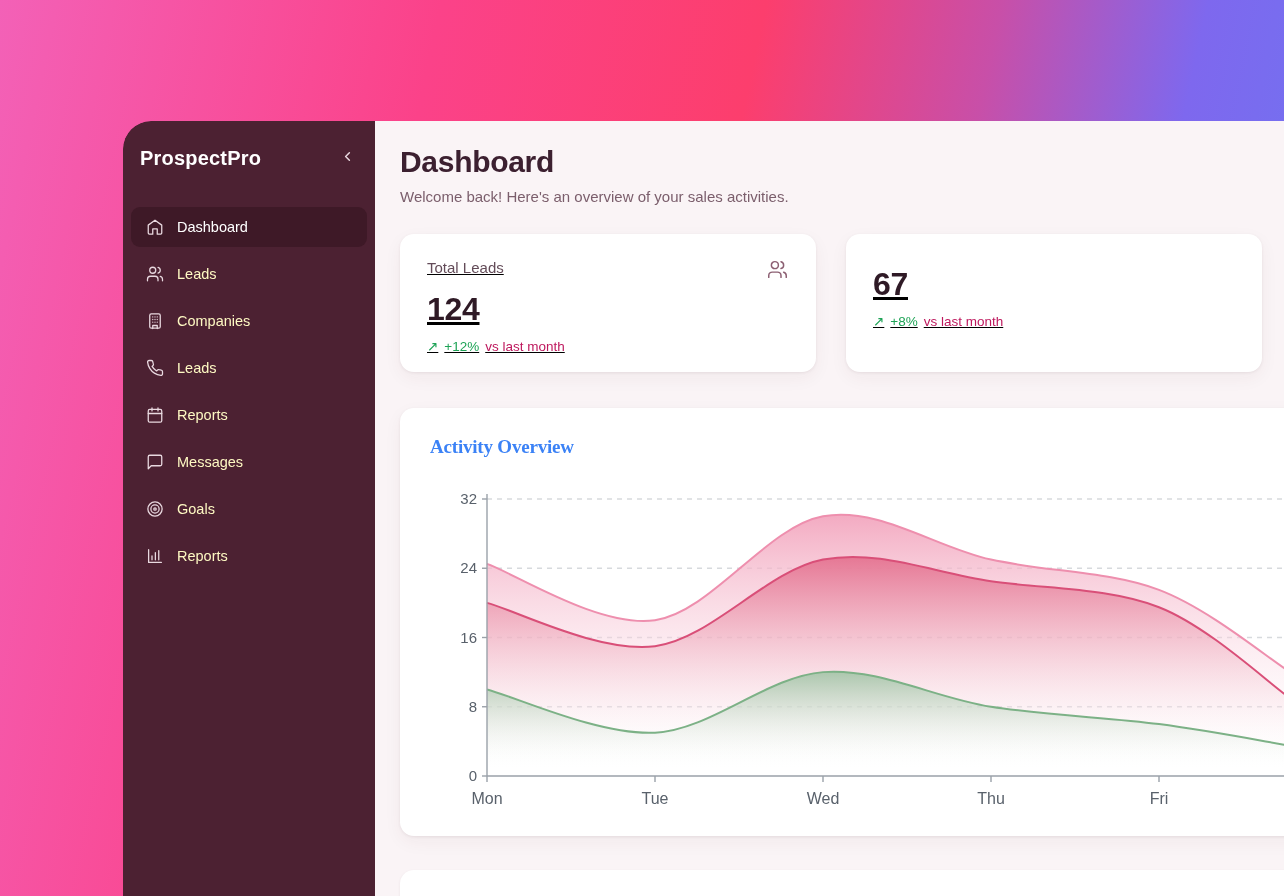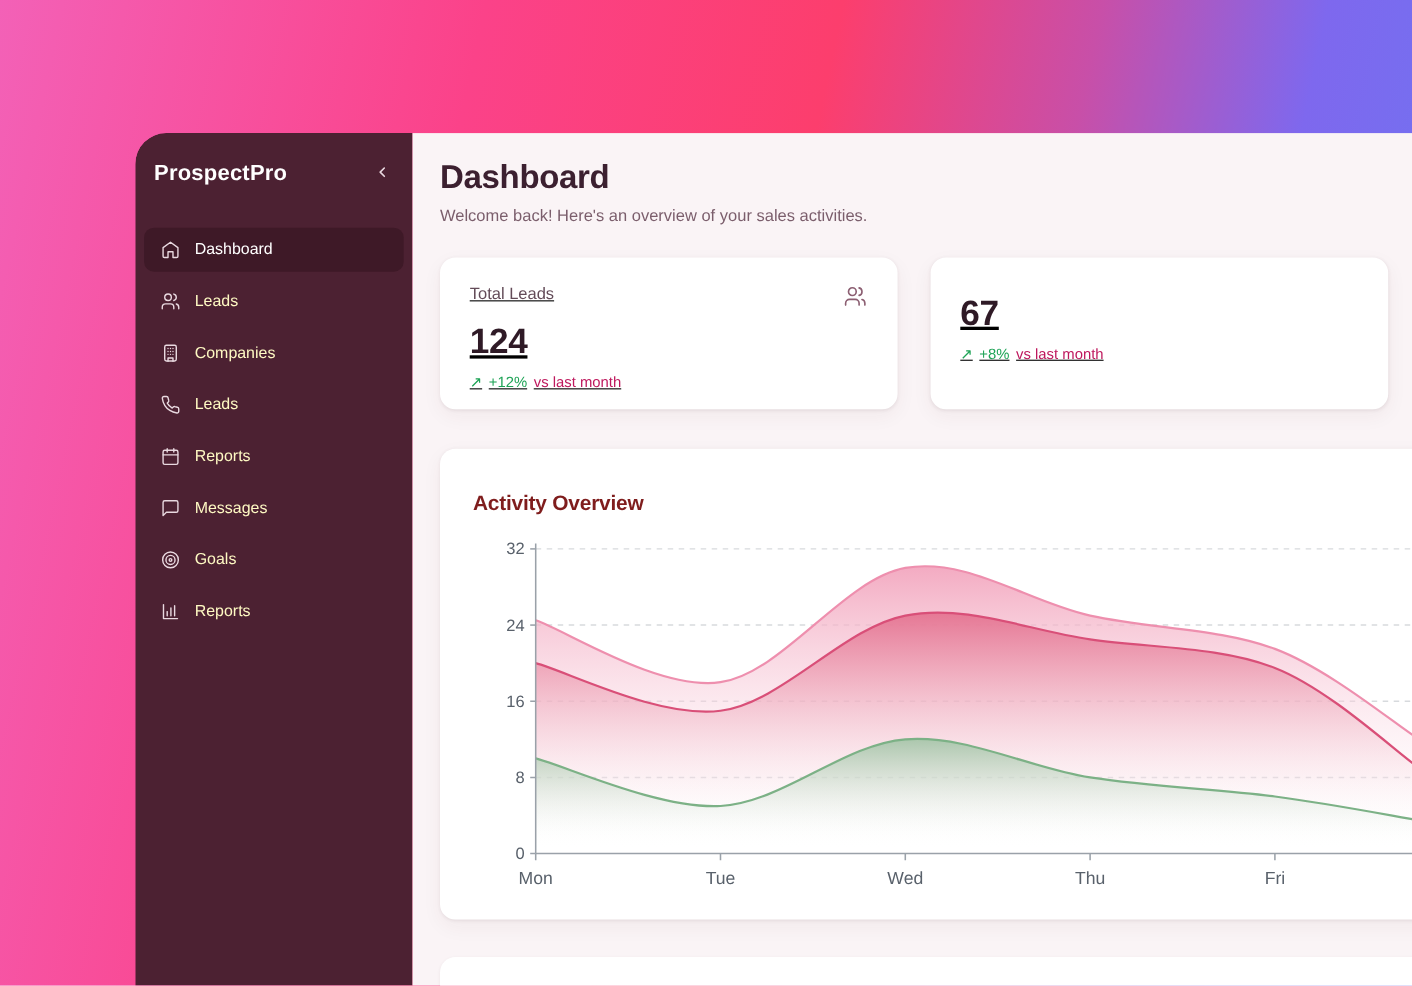--- a/index.html
+++ b/index.html
@@ -43,21 +43,21 @@
   .stat-icon svg { width:21px; height:21px; }
   .stat-value { margin-top:7px; font-size:32px; font-weight:bold; color:#2f1a26; letter-spacing:-.3px; }
   .stat-trend { margin-top:10px; font-size:13.5px; display:flex; align-items:center; gap:6px; }
   .trend-green { color:#1ea356; }
   .trend-muted { color:#be185d; }
   
   .chart-card {
     position:relative; margin-top:36px; width:1314px; height:428px; background:#ffffff;
     border-radius:14px; box-shadow:0 1px 3px rgba(73,33,49,.08), 0 6px 18px rgba(73,33,49,.05);
   }
-  .chart-title { position:absolute; left:30px; top:40px; font-size:19px; font-weight:bold; color:#7f1d1d; letter-spacing:-.2px; }
+  .chart-title { position:absolute; left:30px; top:28px; font-size:19px; font-weight:bold; color:#3b82f6; letter-spacing:-.2px;font-family:Liberation Serif, serif; }
   .chart-svg { position:absolute; inset:0; width:1314px; height:428px; }
   .chart-svg text { font-family:"Liberation Sans", sans-serif; fill:#59616b; }
   
   .bottom-card {
     margin-top:34px; width:1314px; height:160px; background:#ffffff; border-radius:14px;
     box-shadow:0 1px 3px rgba(73,33,49,.08);
   }
 </style>
 </head>
 <body>

